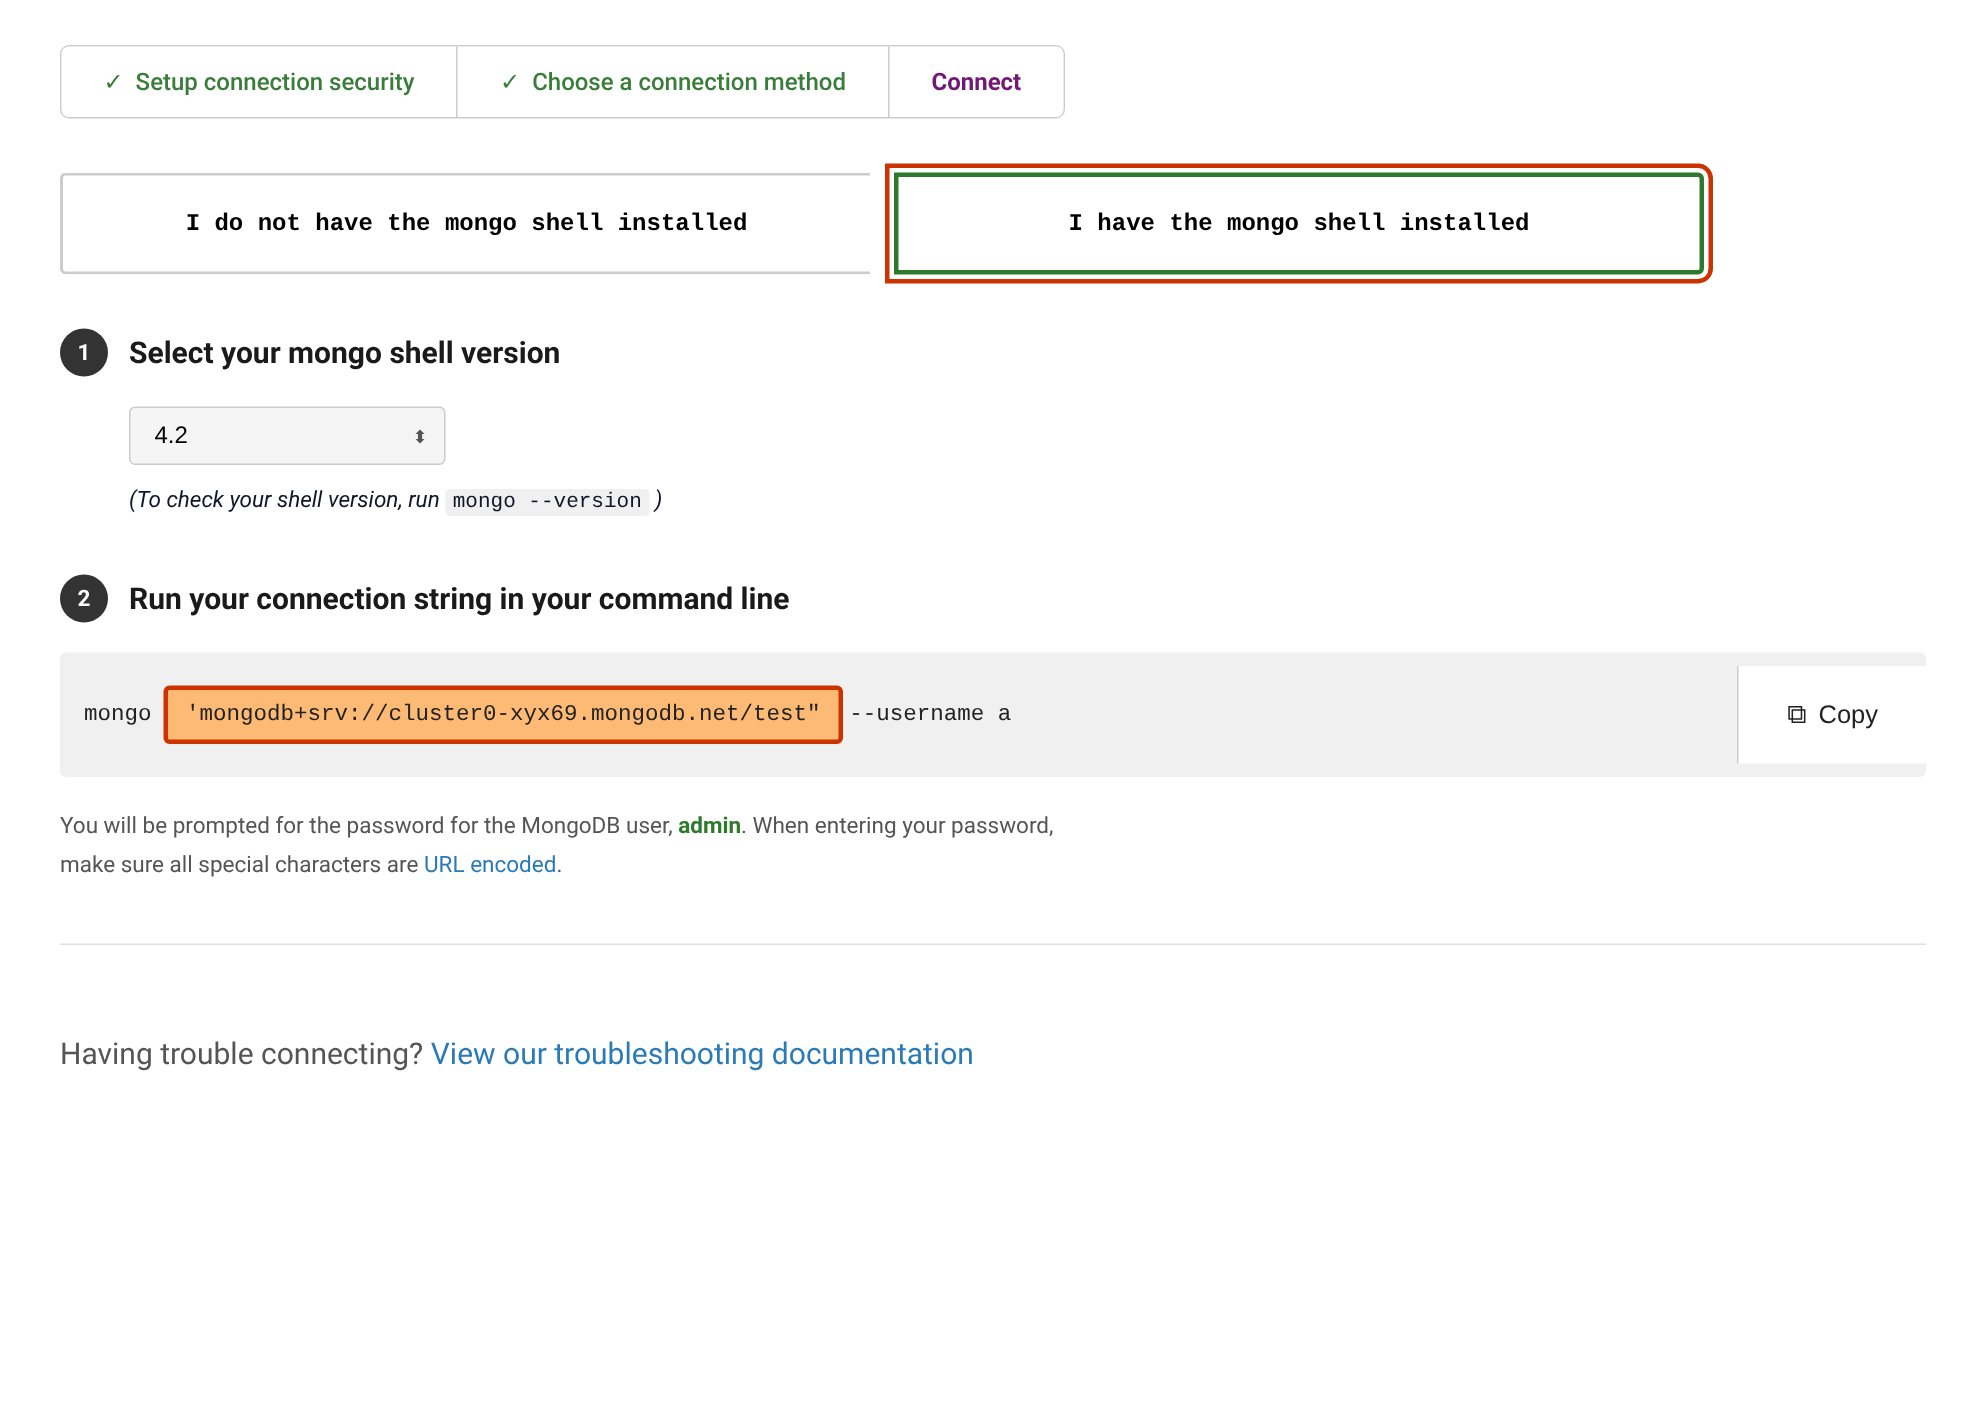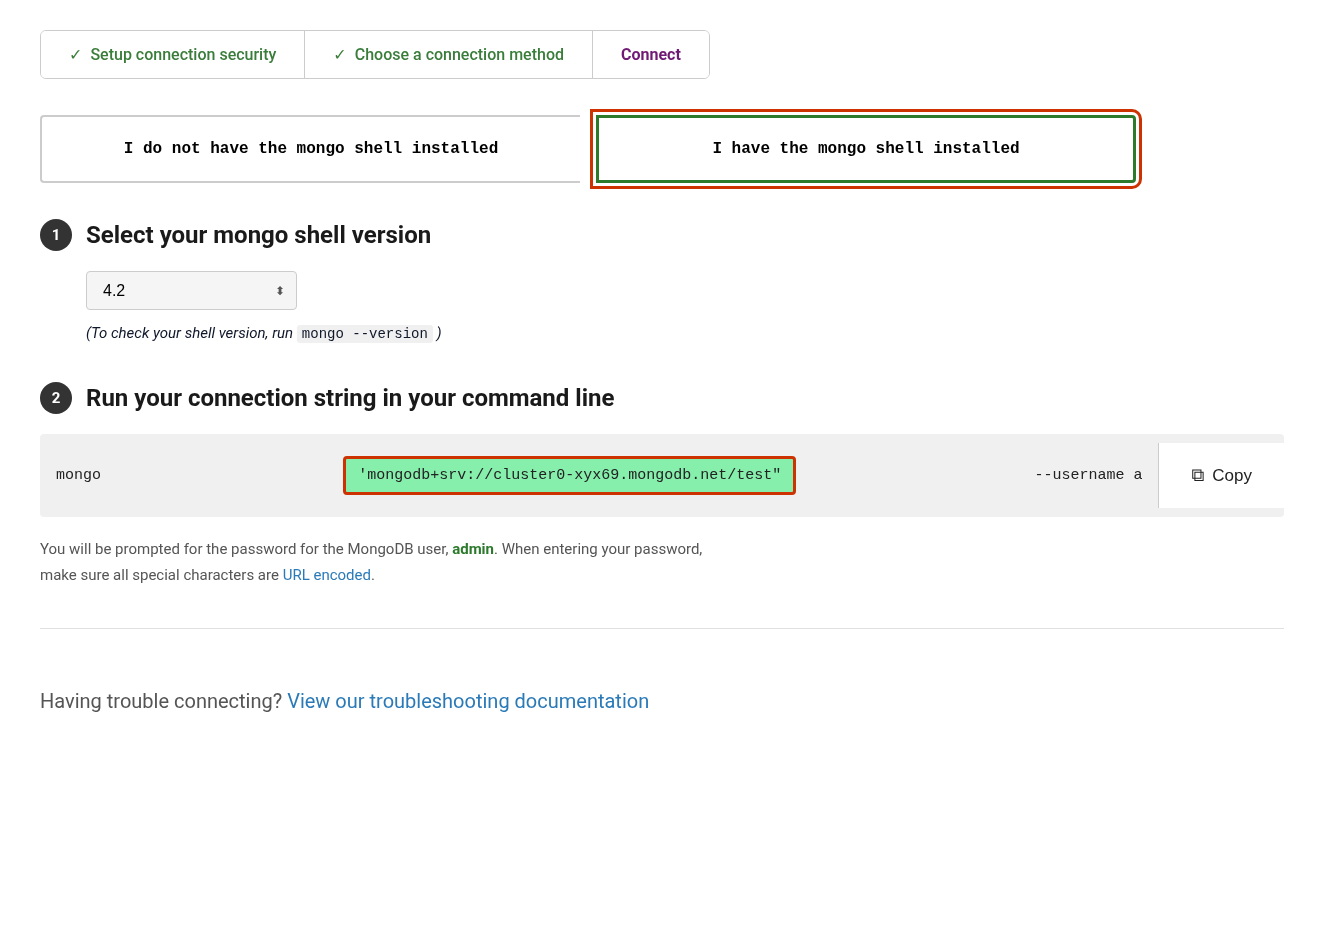--- a/index.html
+++ b/index.html
@@ -113,21 +113,21 @@
       border-radius: 50%;
       display: flex;
       align-items: center;
       justify-content: center;
       font-size: 15px;
       font-weight: bold;
       flex-shrink: 0;
     }
 
     .section-title {
-      font-size: 24px;
+      font-size: 20px;
       font-weight: 700;
       color: #1a1a1a;
     }
 
     
     .version-select-wrap {
       margin-left: 46px;
       margin-bottom: 14px;
     }
 
@@ -189,28 +189,27 @@
     .command-text-area {
       flex: 1;
       display: flex;
       align-items: center;
       padding: 22px 16px;
       font-family: 'Courier New', Courier, monospace;
       font-size: 15px;
       color: #222;
       overflow: hidden;
       position: relative;
-      justify-content: space-between;
     }
 
     .command-inner-box {
       border: 3px solid #cc3300;
       border-radius: 4px;
       padding: 8px 12px;
-      background: #86efac;
+      background: #fdba74;
       display: inline;
       font-family: 'Courier New', Courier, monospace;
       font-size: 15px;
       margin-left: 8px;
     }
 
     .command-prefix {
       font-family: 'Courier New', Courier, monospace;
       font-size: 15px;
       white-space: nowrap;

